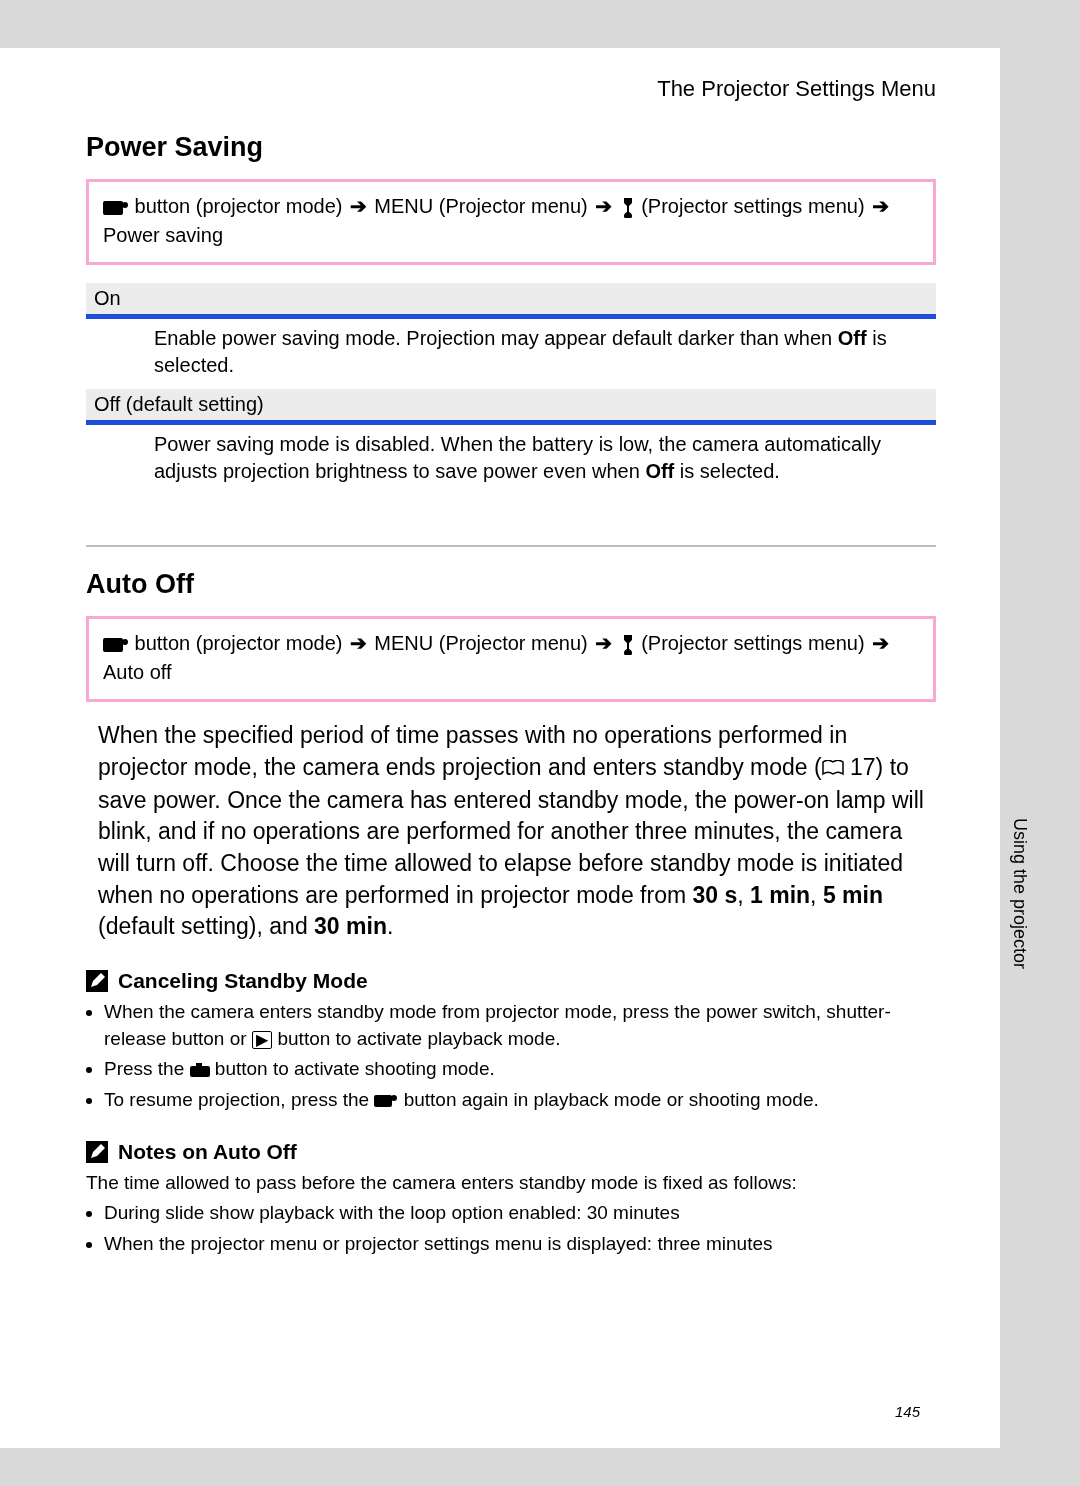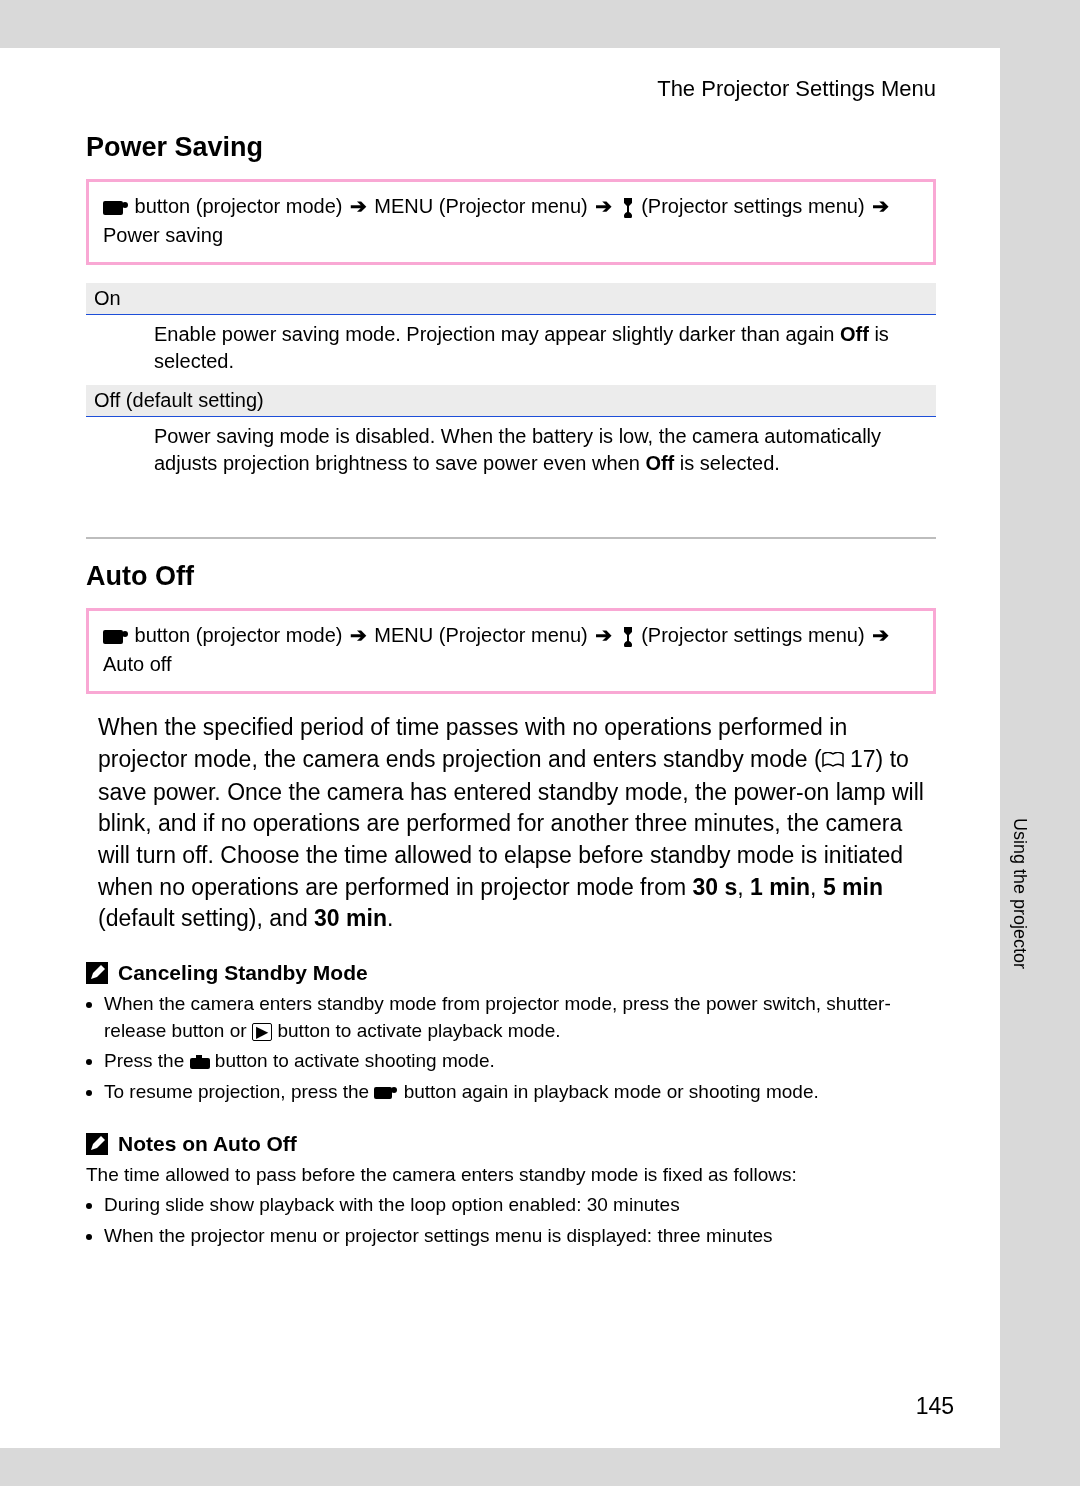--- a/index.html
+++ b/index.html
@@ -46,21 +46,21 @@
   table.options{
     width:100%;
     border-collapse:collapse;
     font-size:20px;
   }
   table.options th{
     background:#ececec;
     text-align:left;
     font-weight:400;
     padding:4px 8px;
-    border-bottom:1px solid #1d4ed8;
+    border-bottom:5px solid #1d4ed8;
   }
   table.options td{
     padding:6px 8px 10px 68px;
     line-height:1.35;
   }
   .divider{
     border:0;
     border-top:2px solid #bdbdbd;
     margin:50px 0 22px 0;
   }
@@ -104,23 +104,24 @@
   .side-label{
     position:absolute;
     right:-30px;
     top:770px;
     font-size:18px;
     writing-mode:vertical-rl;
     text-orientation:mixed;
   }
   .page-no{
     position:absolute;
-    right:46px;
+    right:80px;
     bottom:28px;
-    font-size:23px;
+    font-style:italic;
+    font-size:15px;
   }
   .play-key{
     display:inline-block;
     border:1.5px solid #000;
     border-radius:2px;
     padding:0 3px;
     line-height:1;
     font-size:16px;
     vertical-align:middle;
   }
@@ -152,21 +153,21 @@
   </div>
 
 
   <table class="options">
     <tbody>
         <tr>
           <th>On</th>
         </tr>
     <tr>
           <td>
-      <span>Enable power saving mode. Projection may appear slightly darker than again </span><b>Off</b><span> is selected.</span>
+      <span>Enable power saving mode. Projection may appear default darker than when </span><b>Off</b><span> is selected.</span>
     </td>
         </tr>
     <tr>
           <th>Off (default setting)</th>
         </tr>
     <tr>
           <td>
       <span>Power saving mode is disabled. When the battery is low, the camera automatically adjusts projection brightness to save power even when </span><b>Off</b><span> is selected.</span>
     </td>
         </tr>

